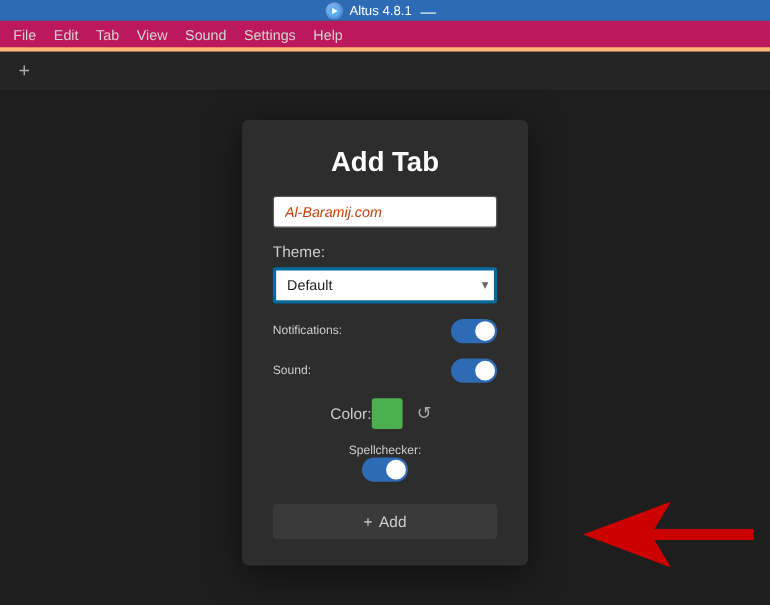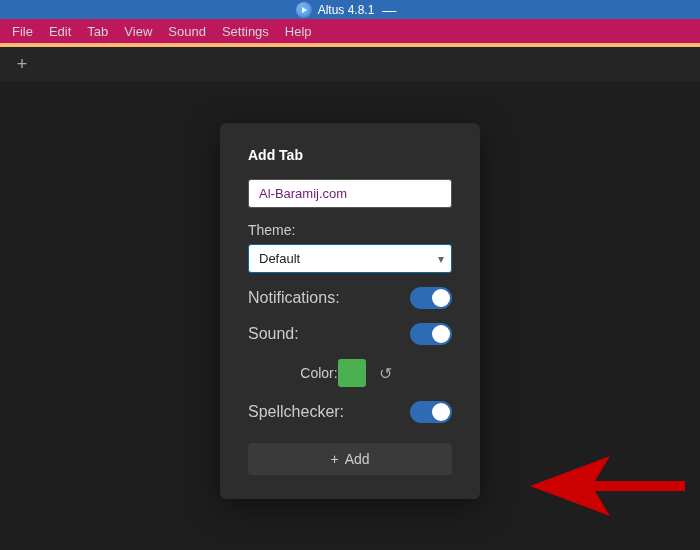--- a/index.html
+++ b/index.html
@@ -108,53 +108,55 @@
       background: #2d2d2d;
       border-radius: 6px;
       padding: 24px 28px 24px 28px;
       width: 260px;
       box-shadow: 0 8px 32px rgba(0,0,0,0.5);
       position: relative;
       z-index: 10;
     }
     .dialog-title {
       color: #ffffff;
-      font-size: 14px;
+      font-size: 25px;
       font-weight: 600;
       margin-bottom: 16px;
+      text-align: center;
     }
 
     .form-group {
       margin-bottom: 14px;
     }
     .form-label {
       color: #cccccc;
       font-size: 14px;
       margin-bottom: 6px;
       display: block;
     }
     .form-input {
       width: 100%;
       background: #ffffff;
       border: 1px solid #555;
       border-radius: 3px;
       padding: 6px 10px;
       font-size: 13px;
-      color: #701a75;
+      color: #c2410c;
       outline: none;
+      font-style: italic;
     }
 
     .form-select-wrapper {
       position: relative;
       width: 100%;
     }
     .form-select {
       width: 100%;
       background: #ffffff;
-      border: 1px solid #0369a1;
+      border: 3px solid #0369a1;
       border-radius: 3px;
       padding: 6px 30px 6px 10px;
       font-size: 13px;
       color: #222;
       outline: none;
       appearance: none;
       cursor: pointer;
     }
     .select-arrow {
       position: absolute;
@@ -167,21 +169,21 @@
     }
 
     .toggle-row {
       display: flex;
       align-items: center;
       justify-content: space-between;
       margin-bottom: 14px;
     }
     .toggle-label {
       color: #cccccc;
-      font-size: 16px;
+      font-size: 11px;
     }
 
     
     .toggle {
       width: 42px;
       height: 22px;
       border-radius: 11px;
       position: relative;
       cursor: pointer;
       flex-shrink: 0;
@@ -236,20 +238,21 @@
       display: flex; align-items: center; justify-content: center;
       border-radius: 3px;
     }
 
     
     .spellchecker-row {
       display: flex;
       align-items: center;
       justify-content: space-between;
       margin-bottom: 20px;
+      flex-direction: column;
     }
 
     
     .add-btn {
       background: #3a3a3a;
       border: none;
       border-radius: 4px;
       color: #cccccc;
       font-size: 14px;
       padding: 8px 20px;

